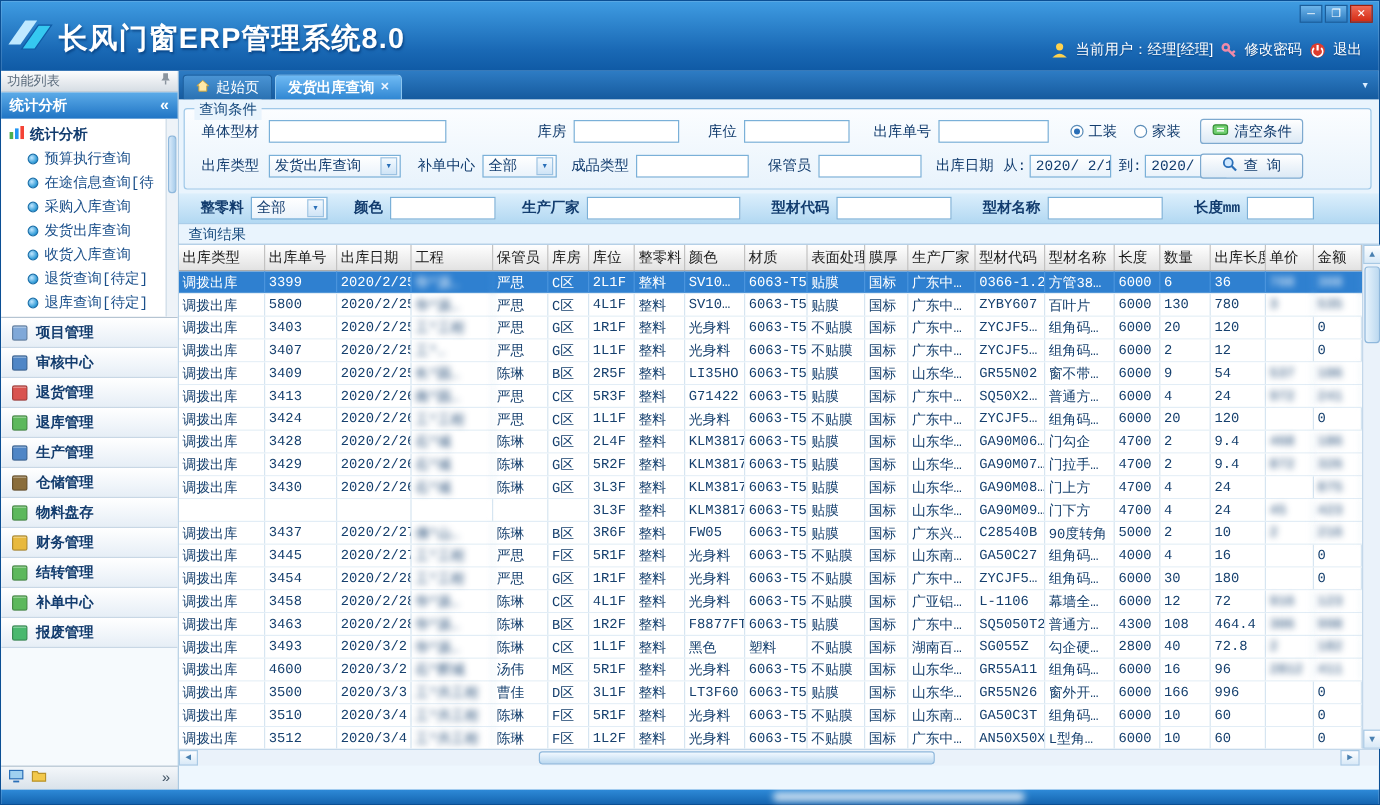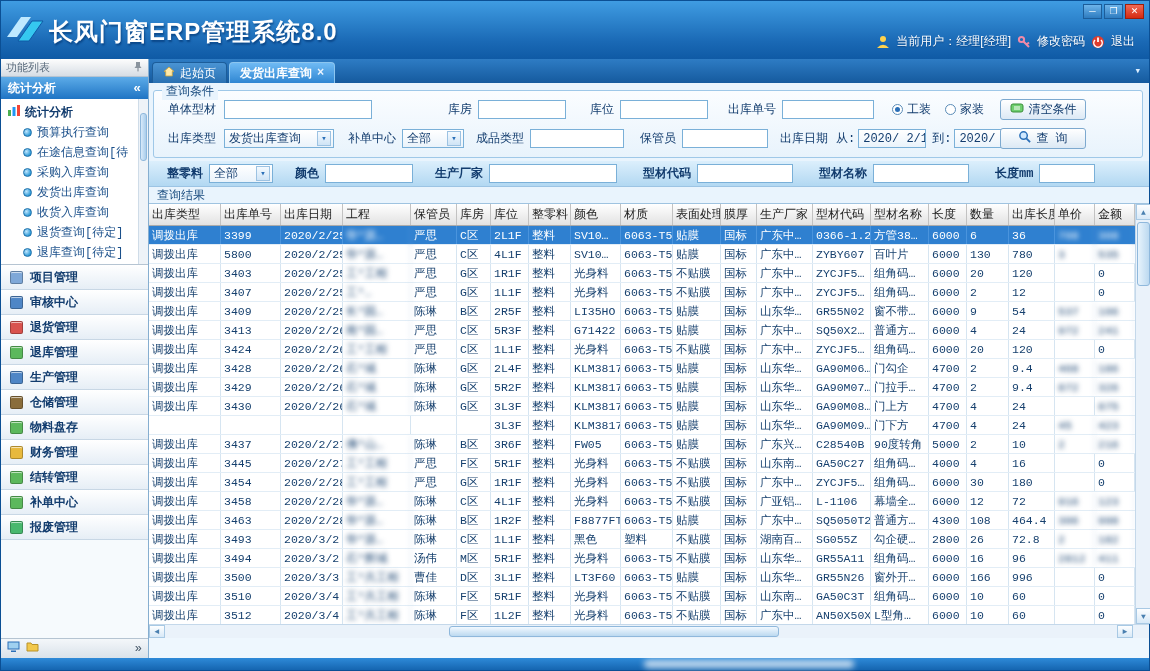--- a/index.html
+++ b/index.html
@@ -767,28 +767,28 @@
                 <div class="td" style="width: 38px;">1L1F</div>
                 <div class="td" style="width: 42px;">整料</div>
                 <div class="td" style="width: 50px;">黑色</div>
                 <div class="td" style="width: 52px;">塑料</div>
                 <div class="td" style="width: 48px;">不贴膜</div>
                 <div class="td" style="width: 36px;">国标</div>
                 <div class="td" style="width: 56px;">湖南百…</div>
                 <div class="td" style="width: 58px;">SG055Z</div>
                 <div class="td" style="width: 58px;">勾企硬…</div>
                 <div class="td" style="width: 38px;">2800</div>
-                <div class="td" style="width: 42px;">26</div>
+                <div class="td" style="width: 42px;">40</div>
                 <div class="td" style="width: 46px;">72.8</div>
                 <div class="td blurred" style="width: 40px;">2</div>
                 <div class="td blurred" style="width: 40px;">182</div>
               </div>
               <div class="tr">
                 <div class="td" style="width: 72px;">调拨出库</div>
-                <div class="td" style="width: 60px;">3494</div>
+                <div class="td" style="width: 60px;">4600</div>
                 <div class="td" style="width: 62px;">2020/3/2</div>
                 <div class="td blurred" style="width: 68px;">石*辉城</div>
                 <div class="td" style="width: 46px;">汤伟</div>
                 <div class="td" style="width: 34px;">M区</div>
                 <div class="td" style="width: 38px;">5R1F</div>
                 <div class="td" style="width: 42px;">整料</div>
                 <div class="td" style="width: 50px;">光身料</div>
                 <div class="td" style="width: 52px;">6063-T5</div>
                 <div class="td" style="width: 48px;">不贴膜</div>
                 <div class="td" style="width: 36px;">国标</div>

